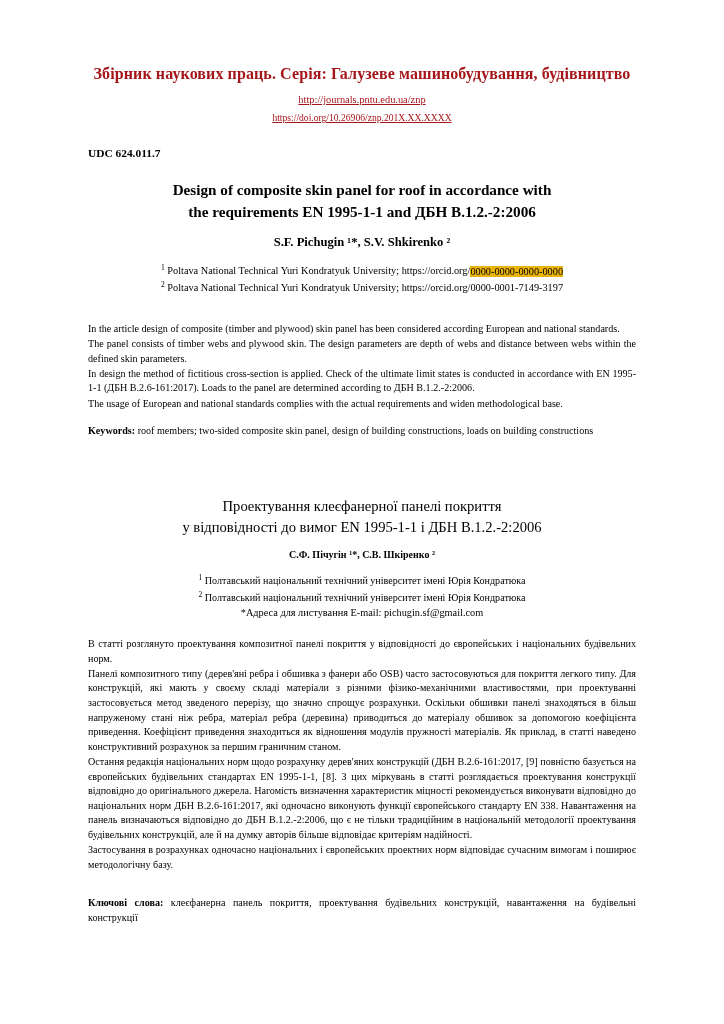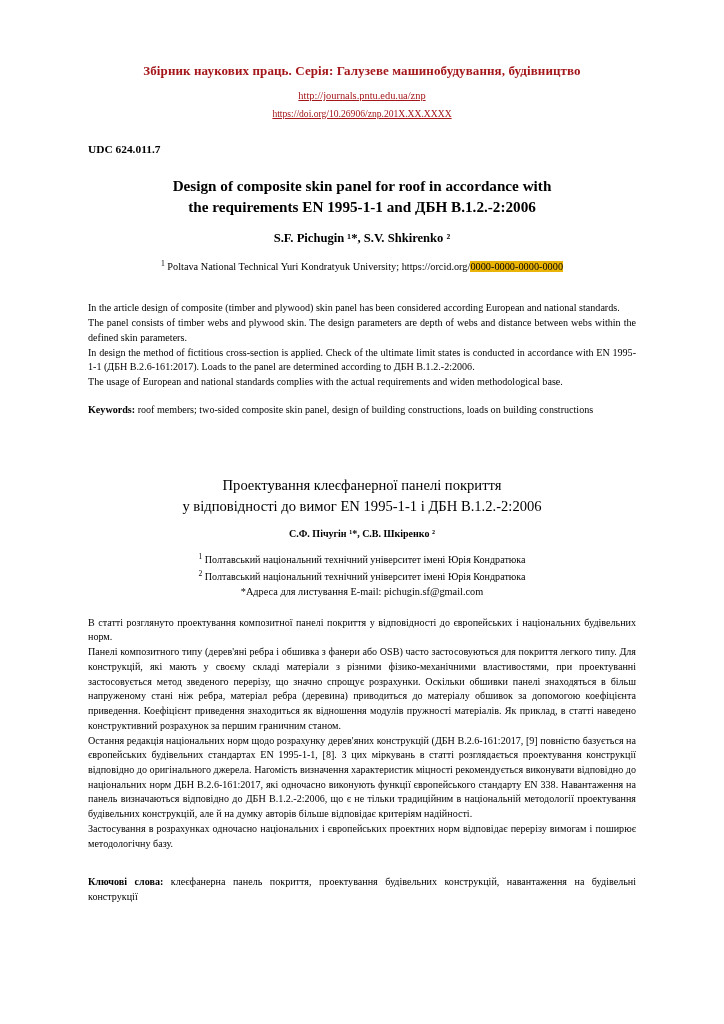--- a/index.html
+++ b/index.html
@@ -19,21 +19,21 @@
     color: #000000;
     overflow: hidden;
   }
 
   .journal-header {
     text-align: center;
     line-height: 1.45;
   }
   .journal-line-1, .journal-line-2 {
     font-weight: bold;
-    font-size: 13px;
+    font-size: 16px;
     color: #a4161a;
     letter-spacing: 0.1px;
   }
   .journal-line-2 { font-size: 11.6px; }
   .journal-url {
     font-size: 10.4px;
     color: #a4161a;
     text-decoration: underline;
     display: block;
     margin-top: 7px;
@@ -155,20 +155,21 @@
 
   <div class="title-en">
     <span>Design of composite skin panel for roof in accordance with</span><br>
     <span>the requirements EN 1995-1-1 and ДБН В.1.2.-2:2006</span>
   </div>
 
   <div class="authors-en">S.F. Pichugin ¹*, S.V. Shkirenko ²</div>
 
   <div class="affil">
     <span class="affil-line"><sup>1</sup> <span>Poltava National Technical Yuri Kondratyuk University; https://orcid.org/</span><span class="highlight-orcid">0000-0000-0000-0000</span></span>
+    <span class="affil-line"><sup>2</sup> <span>Poltava National Technical Yuri Kondratyuk University; https://orcid.org/0000-0001-7149-3197</span></span>
   </div>
 
   <div class="abstract-en">
     <p>In the article design of composite (timber and plywood) skin panel has been considered according European and national standards.</p>
     <p>The panel consists of timber webs and plywood skin. The design parameters are depth of webs and distance between webs within the defined skin parameters.</p>
     <p>In design the method of fictitious cross-section is applied. Check of the ultimate limit states is conducted in accordance with EN 1995-1-1 (ДБН В.2.6-161:2017). Loads to the panel are determined according to ДБН В.1.2.-2:2006.</p>
     <p>The usage of European and national standards complies with the actual requirements and widen methodological base.</p>
   </div>
 
   <div class="keywords-en">
@@ -185,20 +186,20 @@
   <div class="affil-ua">
     <span class="affil-line"><sup>1</sup> <span>Полтавський національний технічний університет імені Юрія Кондратюка</span></span>
     <span class="affil-line"><sup>2</sup> <span>Полтавський національний технічний університет імені Юрія Кондратюка</span></span>
     <span class="corresponding">*Адреса для листування E-mail: pichugin.sf@gmail.com</span>
   </div>
 
   <div class="abstract-ua">
     <p>В статті розглянуто проектування композитної панелі покриття у відповідності до європейських і національних будівельних норм.</p>
     <p>Панелі композитного типу (дерев'яні ребра і обшивка з фанери або OSB) часто застосовуються для покриття легкого типу. Для конструкцій, які мають у своєму складі матеріали з різними фізико-механічними властивостями, при проектуванні застосовується метод зведеного перерізу, що значно спрощує розрахунки. Оскільки обшивки панелі знаходяться в більш напруженому стані ніж ребра, матеріал ребра (деревина) приводиться до матеріалу обшивок за допомогою коефіцієнта приведення. Коефіцієнт приведення знаходиться як відношення модулів пружності матеріалів. Як приклад, в статті наведено конструктивний розрахунок за першим граничним станом.</p>
     <p>Остання редакція національних норм щодо розрахунку дерев'яних конструкцій (ДБН В.2.6-161:2017, [9] повністю базується на європейських будівельних стандартах EN 1995-1-1, [8]. З цих міркувань в статті розглядається проектування конструкції відповідно до оригінального джерела. Нагомість визначення характеристик міцності рекомендується виконувати відповідно до національних норм ДБН В.2.6-161:2017, які одночасно виконують функції європейського стандарту EN 338. Навантаження на панель визначаються відповідно до ДБН В.1.2.-2:2006, що є не тільки традиційним в національній методології проектування будівельних конструкцій, але й на думку авторів більше відповідає критеріям надійності.</p>
-    <p>Застосування в розрахунках одночасно національних і європейських проектних норм відповідає перерізу вимогам і поширює методологічну базу.</p>
+    <p>Застосування в розрахунках одночасно національних і європейських проектних норм відповідає сучасним вимогам і поширює методологічну базу.</p>
   </div>
 
   <div class="keywords-ua">
     <b>Ключові слова:</b><span> клеєфанерна панель покриття, проектування будівельних конструкцій, навантаження на будівельні конструкції</span>
   </div>
 
 </div>
 
 </body></html>

